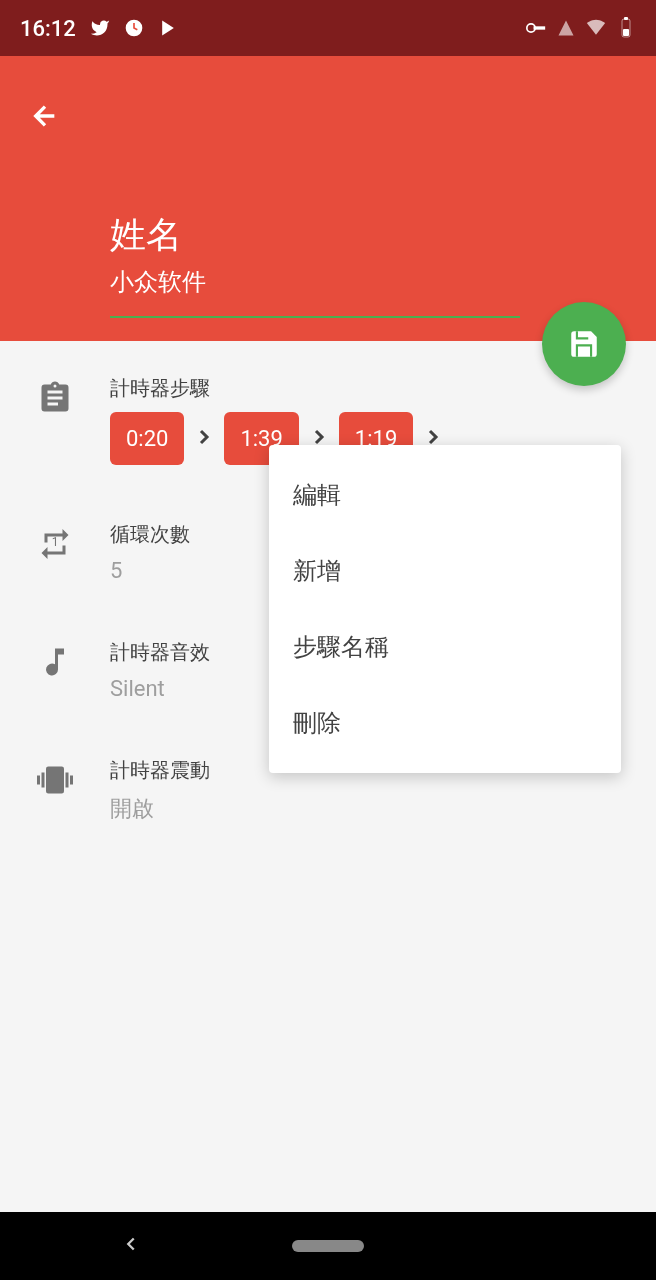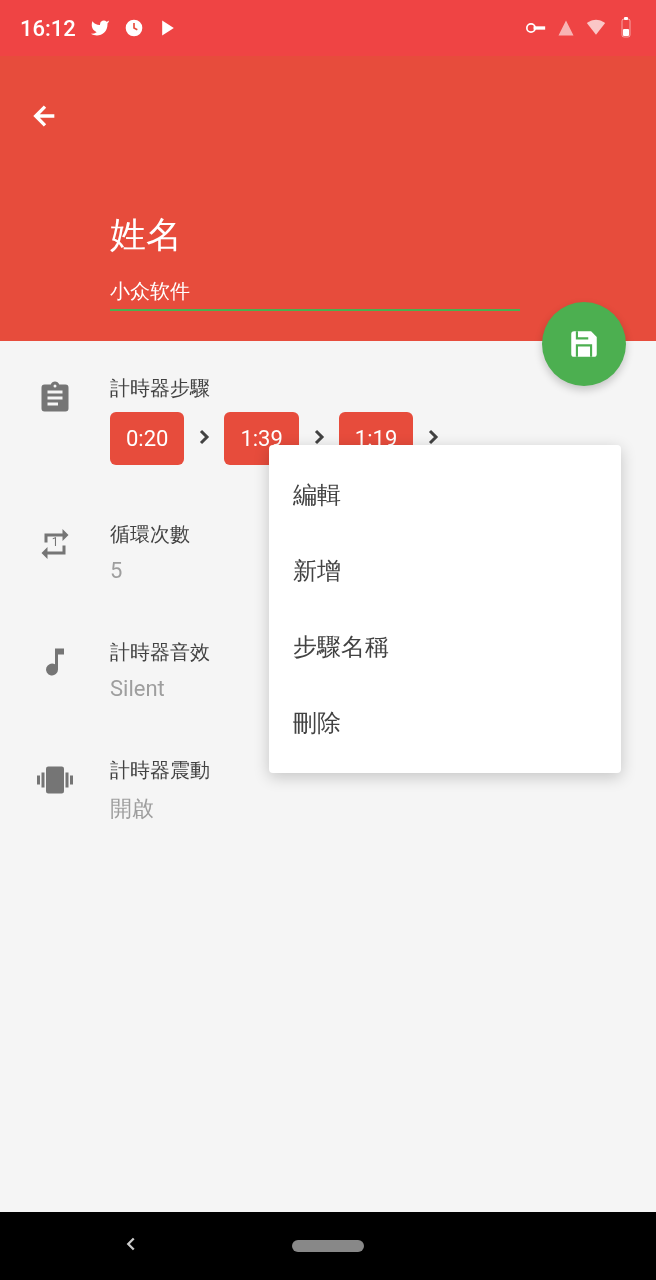--- a/index.html
+++ b/index.html
@@ -6,21 +6,21 @@
 body {
   width: 656px;
   height: 1280px;
   font-family: -apple-system, Roboto, "Helvetica Neue", sans-serif;
   background: #f5f5f5;
   position: relative;
   overflow: hidden;
 }
 .status-bar {
   height: 56px;
-  background: #ef4444;
+  background: #7f1d1d;
   display: flex;
   justify-content: space-between;
   align-items: center;
   padding: 0 20px;
   color: white;
 }
 .status-left {
   display: flex;
   align-items: center;
   gap: 14px;
@@ -55,30 +55,30 @@
   margin-top: 10px;
   margin-left: -5px;
 }
 .name-section {
   margin-top: 75px;
   padding-left: 80px;
 }
 .name-label {
   font-size: 36px;
   font-weight: 400;
-  margin-bottom: 20px;
+  margin-bottom: 8px;
 }
 .name-input {
-  font-size: 20px;
+  font-size: 24px;
   background: transparent;
   border: none;
   border-bottom: 2px solid #4CAF50;
   color: white;
   width: 410px;
-  padding-bottom: 6px;
+  padding-bottom: 20px;
   outline: none;
 }
 .fab {
   position: absolute;
   right: 30px;
   top: 302px;
   width: 84px;
   height: 84px;
   border-radius: 50%;
   background: #4CAF50;

